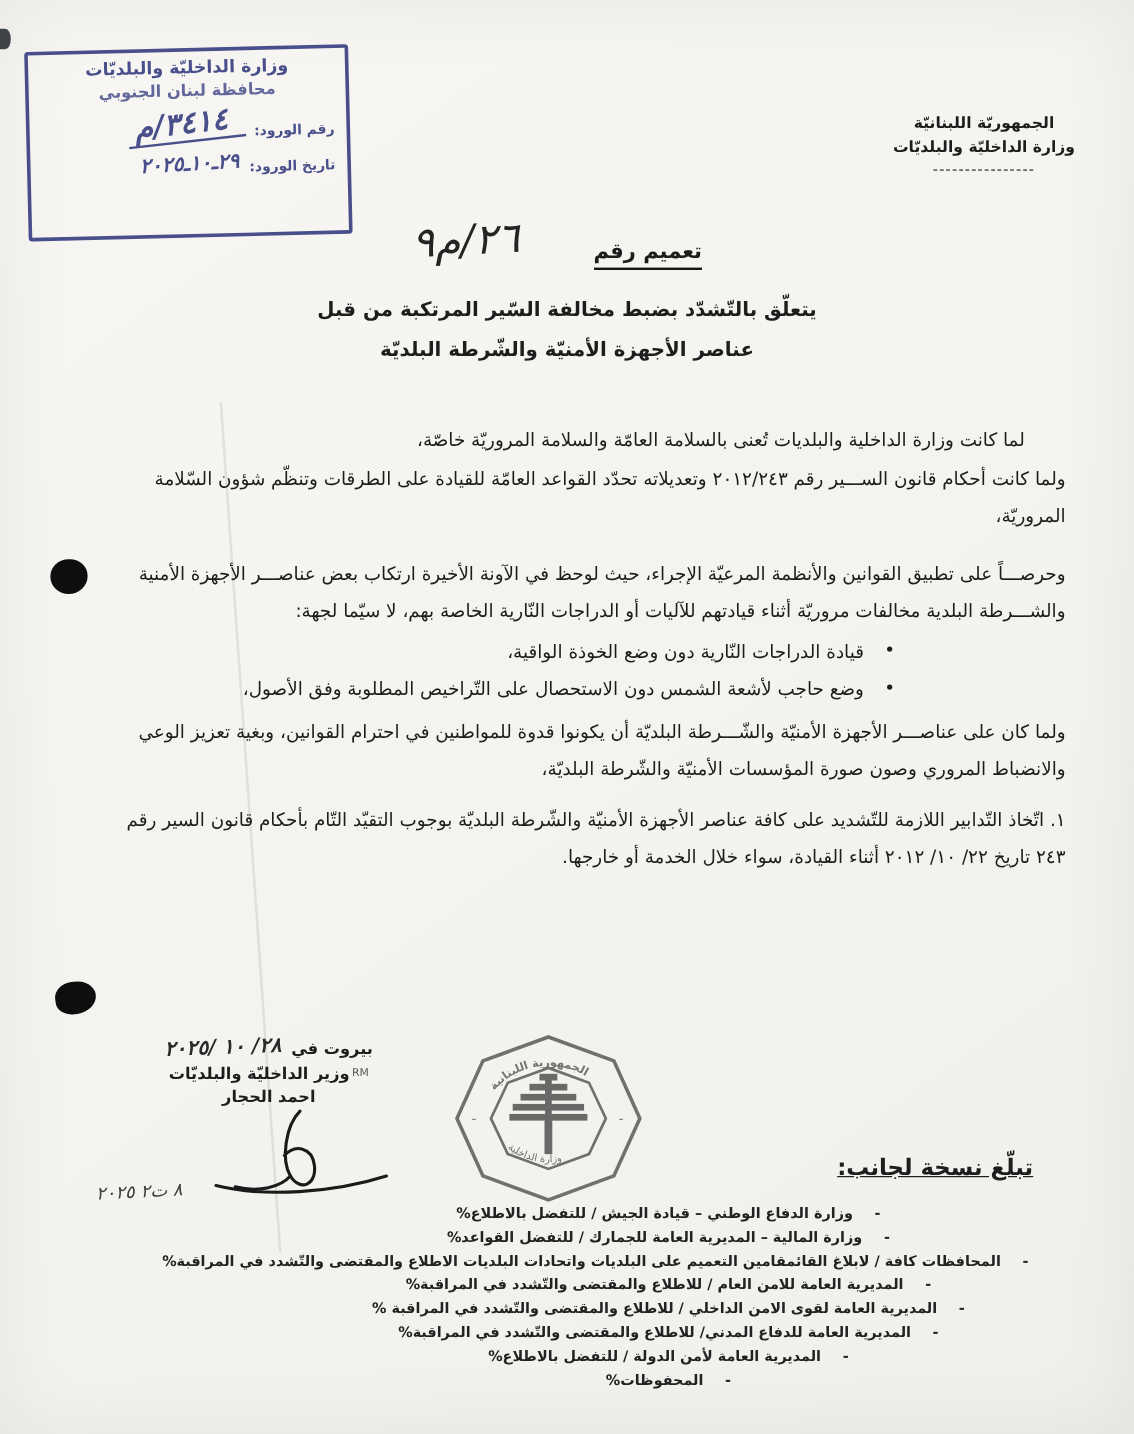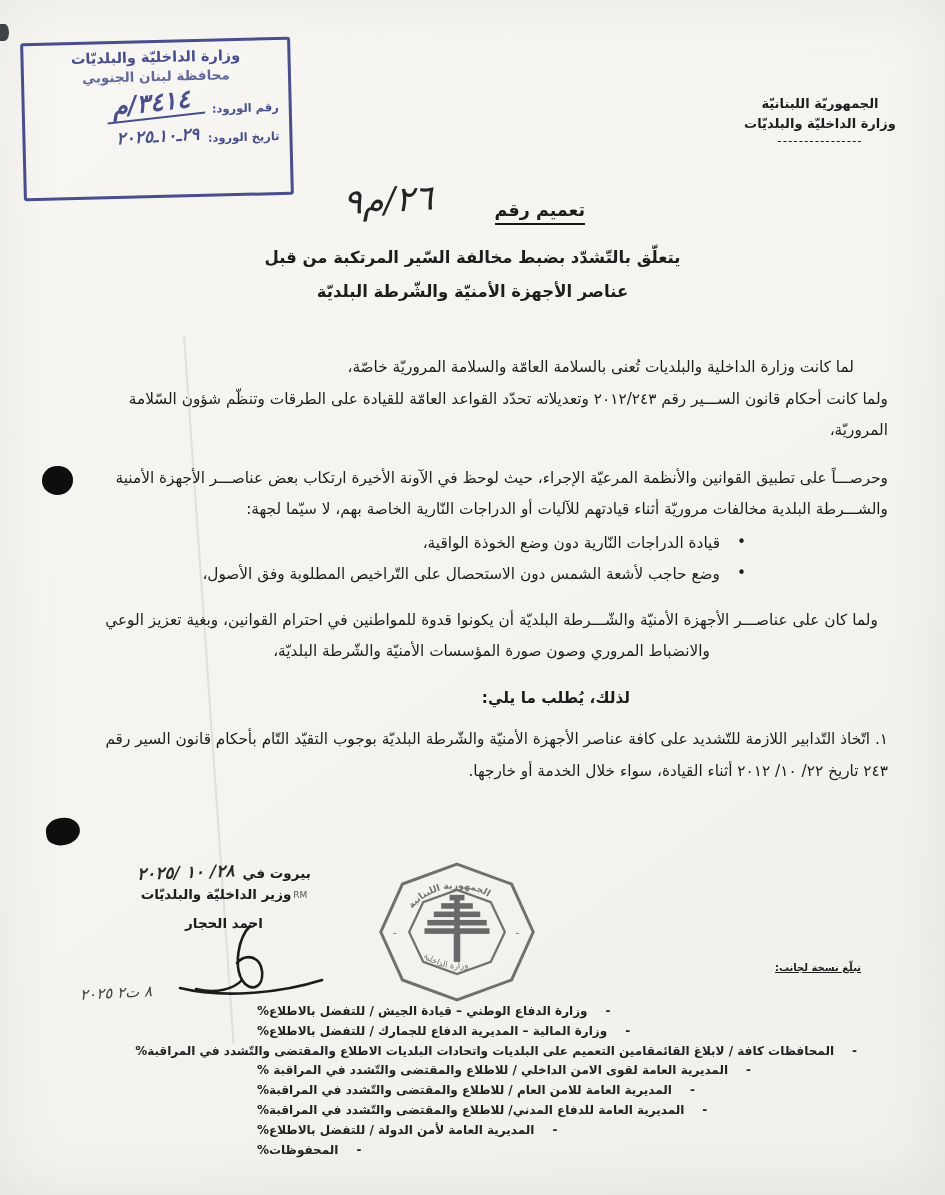--- a/index.html
+++ b/index.html
@@ -31,37 +31,37 @@
   
   .circular-title{position:absolute;right:360px;top:200px;font-size:17.5px;font-weight:bold;border-bottom:2.4px solid #161616;padding-bottom:3px;direction:rtl;}
   .circular-number{position:absolute;left:298px;top:180px;width:180px;font-size:35px;color:#242424;transform:rotate(-3deg);letter-spacing:6px;text-align:center;direction:rtl;}
   .subject{position:absolute;left:0;right:0;top:241px;text-align:center;direction:rtl;font-weight:bold;font-size:16.5px;line-height:34px;}
   
   .body-text{position:absolute;right:57px;left:95px;top:352px;direction:rtl;text-align:right;font-size:15.3px;line-height:31.5px;color:#1c1c1c;}
   .p1{padding-right:34px;}
   .p3{margin-top:16px;}
   .violations{margin:2px 0 0;padding:0 142px 0 0;list-style:none;}
   .violations .v::before{content:"•";display:inline-block;margin-left:17px;transform:translateY(-1px);}
-  .p4{margin-top:14px;text-align:center;}
+  .p4{margin-top:4px;}
   .request-intro{margin-top:15px;padding-right:258px;font-weight:bold;}
   .directives{margin-top:10px;}
   
   .signature-block{position:absolute;left:86px;top:862px;width:276px;text-align:center;direction:rtl;}
   .sig-row1{font-size:13.5px;font-weight:bold;display:flex;justify-content:center;align-items:baseline;gap:8px;direction:rtl;}
   .sig-date{font-size:17px;letter-spacing:4px;transform:rotate(-2deg);white-space:nowrap;color:#2a2a2a;}
   .sig-title{font-size:13.5px;font-weight:bold;margin-top:4px;}
   .sig-mark{font-size:9px;color:#555;vertical-align:middle;margin-left:2px;font-weight:normal;}
-  .sig-name{font-size:13.5px;font-weight:bold;margin-top:13px;}
+  .sig-name{font-size:13.5px;font-weight:bold;margin-top:3px;}
   .signature-svg{position:absolute;left:172px;top:922px;}
   .margin-note{position:absolute;left:80px;top:984px;font-size:15px;color:#3d3d3d;transform:rotate(-3deg);letter-spacing:3px;direction:rtl;}
   
   .seal{position:absolute;left:378px;top:856px;opacity:.82;}
   
-  .dist-header{position:absolute;right:84px;top:962px;font-size:10px;font-weight:bold;text-decoration:underline;direction:rtl;}
-  .dist-list{position:absolute;right:88px;top:1002px;width:600px;direction:rtl;text-align:left;}
+  .dist-header{position:absolute;right:84px;top:962px;font-size:19px;font-weight:bold;text-decoration:underline;direction:rtl;}
+  .dist-list{position:absolute;right:88px;top:1002px;width:600px;direction:rtl;text-align:center;}
   .dist-item{font-size:12px;font-weight:bold;line-height:19.8px;white-space:nowrap;color:#222;}
   .dist-item::before{content:"-";display:inline-block;margin-left:18px;font-weight:bold;}
   
   .ink-dot1{position:absolute;left:42px;top:466px;width:31px;height:29px;background:#0e0e0e;border-radius:50% 48% 52% 50%;}
   .ink-dot2{position:absolute;left:46px;top:818px;width:34px;height:27px;background:#0e0e0e;border-radius:48% 52% 55% 45%;transform:rotate(-8deg);}
   .crease{position:absolute;left:183px;top:335px;width:1.5px;height:710px;background:rgba(40,40,40,0.10);transform:rotate(-4deg);transform-origin:top left;}
 </style>
 </head>
 <body>
 
@@ -101,21 +101,20 @@
 
   <div class="body-text">
     <div class="p1">لما كانت وزارة الداخلية والبلديات تُعنى بالسلامة العامّة والسلامة المروريّة خاصّة،</div>
     <div class="p2">ولما كانت أحكام قانون الســـير رقم ٢٠١٢/٢٤٣ وتعديلاته تحدّد القواعد العامّة للقيادة على الطرقات وتنظّم شؤون السّلامة المروريّة،</div>
     <div class="p3">وحرصـــاً على تطبيق القوانين والأنظمة المرعيّة الإجراء، حيث لوحظ في الآونة الأخيرة ارتكاب بعض عناصـــر الأجهزة الأمنية والشـــرطة البلدية مخالفات مروريّة أثناء قيادتهم للآليات أو الدراجات النّارية الخاصة بهم، لا سيّما لجهة:</div>
     <div class="violations">
       <div class="v">قيادة الدراجات النّارية دون وضع الخوذة الواقية،</div>
       <div class="v">وضع حاجب لأشعة الشمس دون الاستحصال على التّراخيص المطلوبة وفق الأصول،</div>
     </div>
     <div class="p4">ولما كان على عناصـــر الأجهزة الأمنيّة والشّـــرطة البلديّة أن يكونوا قدوة للمواطنين في احترام القوانين، وبغية تعزيز الوعي والانضباط المروري وصون صورة المؤسسات الأمنيّة والشّرطة البلديّة،</div>
-    <div class="request-intro">لذلك، يُطلب ما يلي:</div>
     <div class="directives">
       <div>١. اتّخاذ التّدابير اللازمة للتّشديد على كافة عناصر الأجهزة الأمنيّة والشّرطة البلديّة بوجوب التقيّد التّام بأحكام قانون السير رقم ٢٤٣ تاريخ ٢٢/ ١٠/ ٢٠١٢ أثناء القيادة، سواء خلال الخدمة أو خارجها.</div>
     </div>
   </div>
 
   <div class="signature-block">
     <div class="sig-row1">
       <span>بيروت في</span>
       <span class="hw sig-date">٢٨/ ١٠ /٢٠٢٥</span>
     </div>
@@ -155,22 +154,22 @@
       <rect x="50" y="72" width="70" height="6"></rect>
       <rect x="81.5" y="78" width="7" height="30"></rect>
     </g>
   </svg>
 
   <div class="margin-note hw">٨ ت٢ ٢٠٢٥</div>
 
   <div class="dist-header">تبلّغ نسخة لجانب:</div>
   <div class="dist-list">
     <div class="dist-item">وزارة الدفاع الوطني – قيادة الجيش / للتفضل بالاطلاع%</div>
-    <div class="dist-item">وزارة المالية – المديرية الدفاع للجمارك / للتفضل بالاطلاع%</div>
+    <div class="dist-item">وزارة المالية – المديرية العامة للجمارك / للتفضل القواعد%</div>
     <div class="dist-item">المحافظات كافة / لابلاغ القائمقامين التعميم على البلديات واتحادات البلديات الاطلاع والمقتضى والتّشدد في المراقبة%</div>
+    <div class="dist-item">المديرية العامة للامن العام / للاطلاع والمقتضى والتّشدد في المراقبة%</div>
     <div class="dist-item">المديرية العامة لقوى الامن الداخلي / للاطلاع والمقتضى والتّشدد في المراقبة %</div>
-    <div class="dist-item">المديرية العامة للامن العام / للاطلاع والمقتضى والتّشدد في المراقبة%</div>
     <div class="dist-item">المديرية العامة للدفاع المدني/ للاطلاع والمقتضى والتّشدد في المراقبة%</div>
     <div class="dist-item">المديرية العامة لأمن الدولة / للتفضل بالاطلاع%</div>
     <div class="dist-item">المحفوظات%</div>
   </div>
 
 </div>
 
 </body></html>

